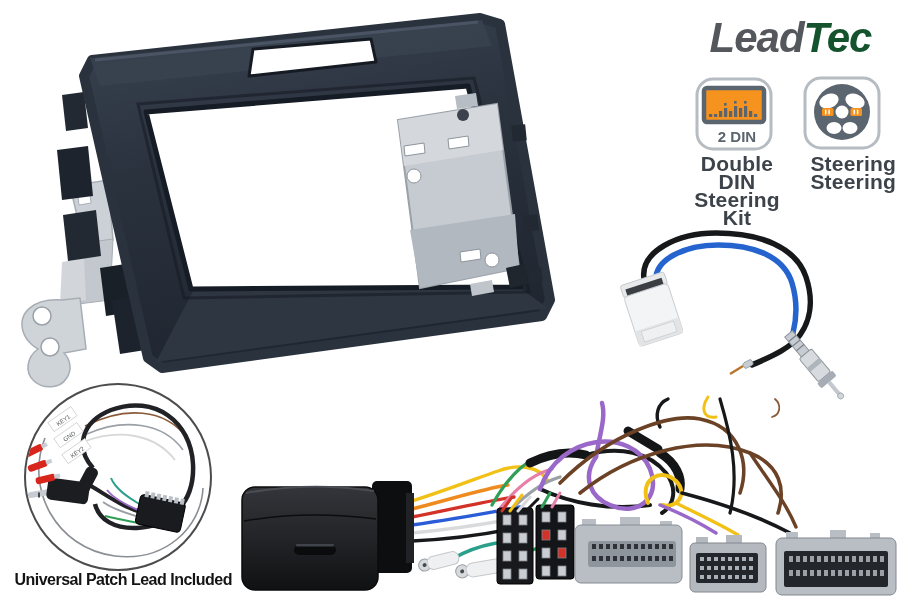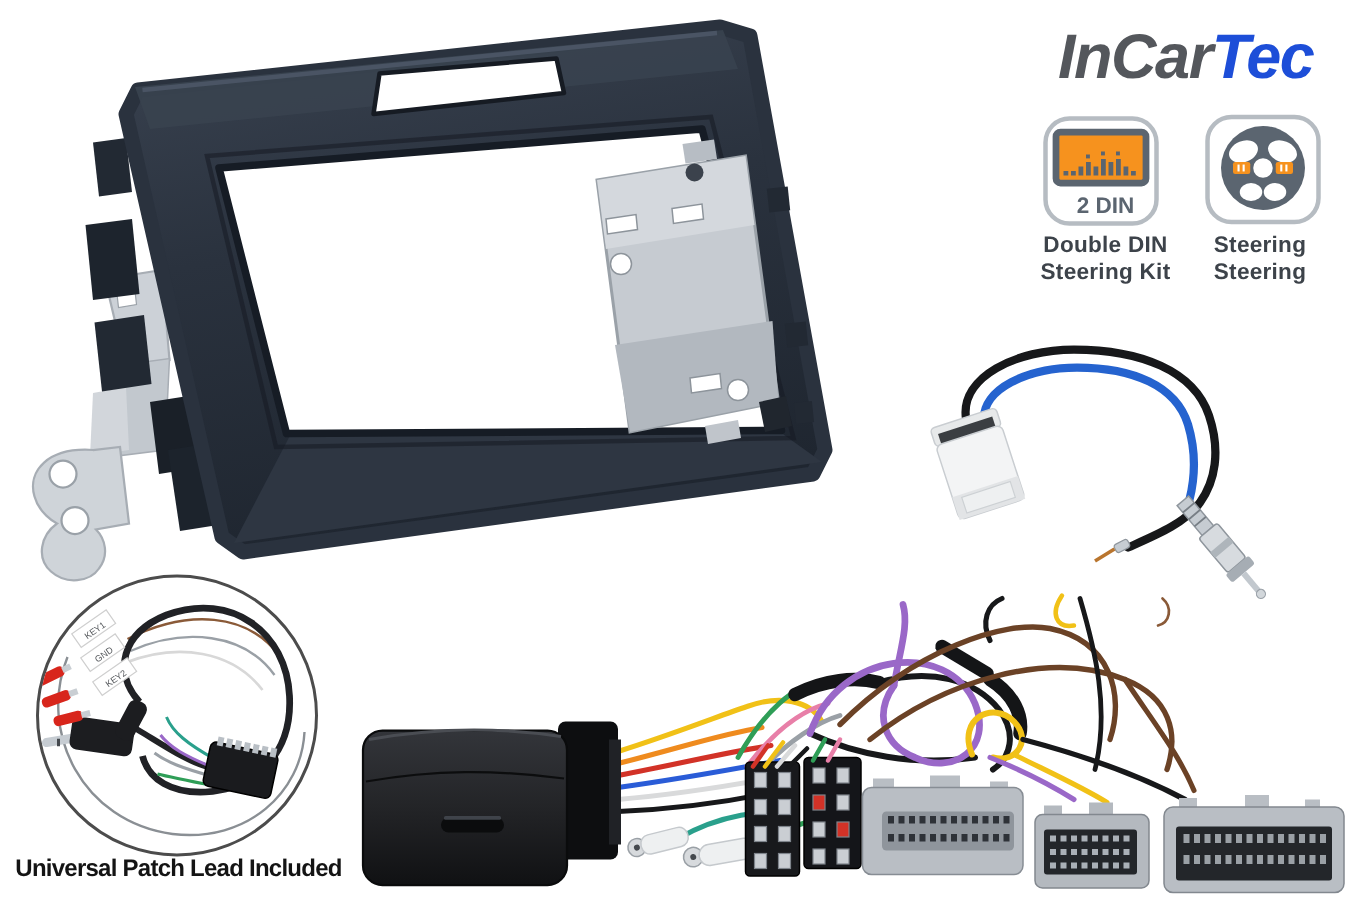--- a/index.html
+++ b/index.html
@@ -3,28 +3,28 @@
 <meta charset="utf-8">
 <style>
   html,body{margin:0;padding:0;background:#fff;}
   .canvas{position:relative;width:900px;height:600px;background:#ffffff;overflow:hidden;
           font-family:"Liberation Sans",sans-serif;}
   .abs{position:absolute;}
   
   .brand{left:688px;top:14px;width:205px;text-align:center;
          font-style:italic;font-weight:bold;font-size:42px;letter-spacing:-1px;white-space:nowrap;}
   .brand .primary{color:#54575c;}
-  .brand .accent{color:#1d4ed8;}
+  .brand .accent{color:#14532d;}
   
   .feature-label{top:155px;width:112px;text-align:center;font-weight:bold;
-                 font-size:15px;line-height:18px;color:#3d434a;letter-spacing:.2px;}
+                 font-size:21px;line-height:18px;color:#3d434a;letter-spacing:.2px;}
   .fl-1{left:681px;}
-  .fl-2{left:784px;}
+  .fl-2{left:784px;text-align:right;}
   
-  .caption{left:6px;top:571px;width:226px;text-align:center;font-weight:bold;
+  .caption{left:6px;top:571px;width:226px;text-align:right;font-weight:bold;
            font-size:16px;letter-spacing:-.5px;color:#141414;white-space:nowrap;}
   svg{display:block;}
   text{font-family:"Liberation Sans",sans-serif;}
 </style>
 </head>
 <body>
 
 <div class="canvas">
 
   <svg class="abs" style="left:0;top:0" width="620" height="420" viewBox="0 0 620 420">
@@ -84,21 +84,21 @@
       <polygon points="460,252 480,249 481,259 461,262" fill="#ffffff" stroke="#8d949b" stroke-width="1"></polygon>
       <circle cx="414" cy="176" r="7" fill="#ffffff" stroke="#8d949b" stroke-width="1"></circle>
       <circle cx="492" cy="260" r="7" fill="#ffffff" stroke="#8d949b" stroke-width="1"></circle>
       <circle cx="463" cy="115" r="6" fill="#3b424c"></circle>
       <polygon points="470,284 492,280 494,292 472,296" fill="#c0c5cb"></polygon>
       <polygon points="506,268 524,264 528,284 510,288" fill="#20262e"></polygon>
     </g>
   </svg>
 
   <div class="abs brand">
-    <span class="primary">InCar</span><span class="accent">Tec</span>
+    <span class="primary">Lead</span><span class="accent">Tec</span>
   </div>
 
   <svg class="abs" style="left:694px;top:76px" width="80" height="78" viewBox="0 0 80 78">
     <rect x="3" y="3" width="74" height="70" rx="16" fill="#ffffff" stroke-width="3" stroke="#b6bcc2"></rect>
     <rect x="10" y="12" width="60" height="34" rx="3" stroke="#5b6570" stroke-width="4.5" fill="#f6921e"></rect>
     <g fill="#5b6570">
       <rect x="15" y="38" width="3.2" height="3"></rect>
       <rect x="20" y="38" width="3.2" height="3"></rect>
       <rect x="25" y="35" width="3.2" height="6"></rect>
       <rect x="30" y="32" width="3.2" height="9"></rect>

